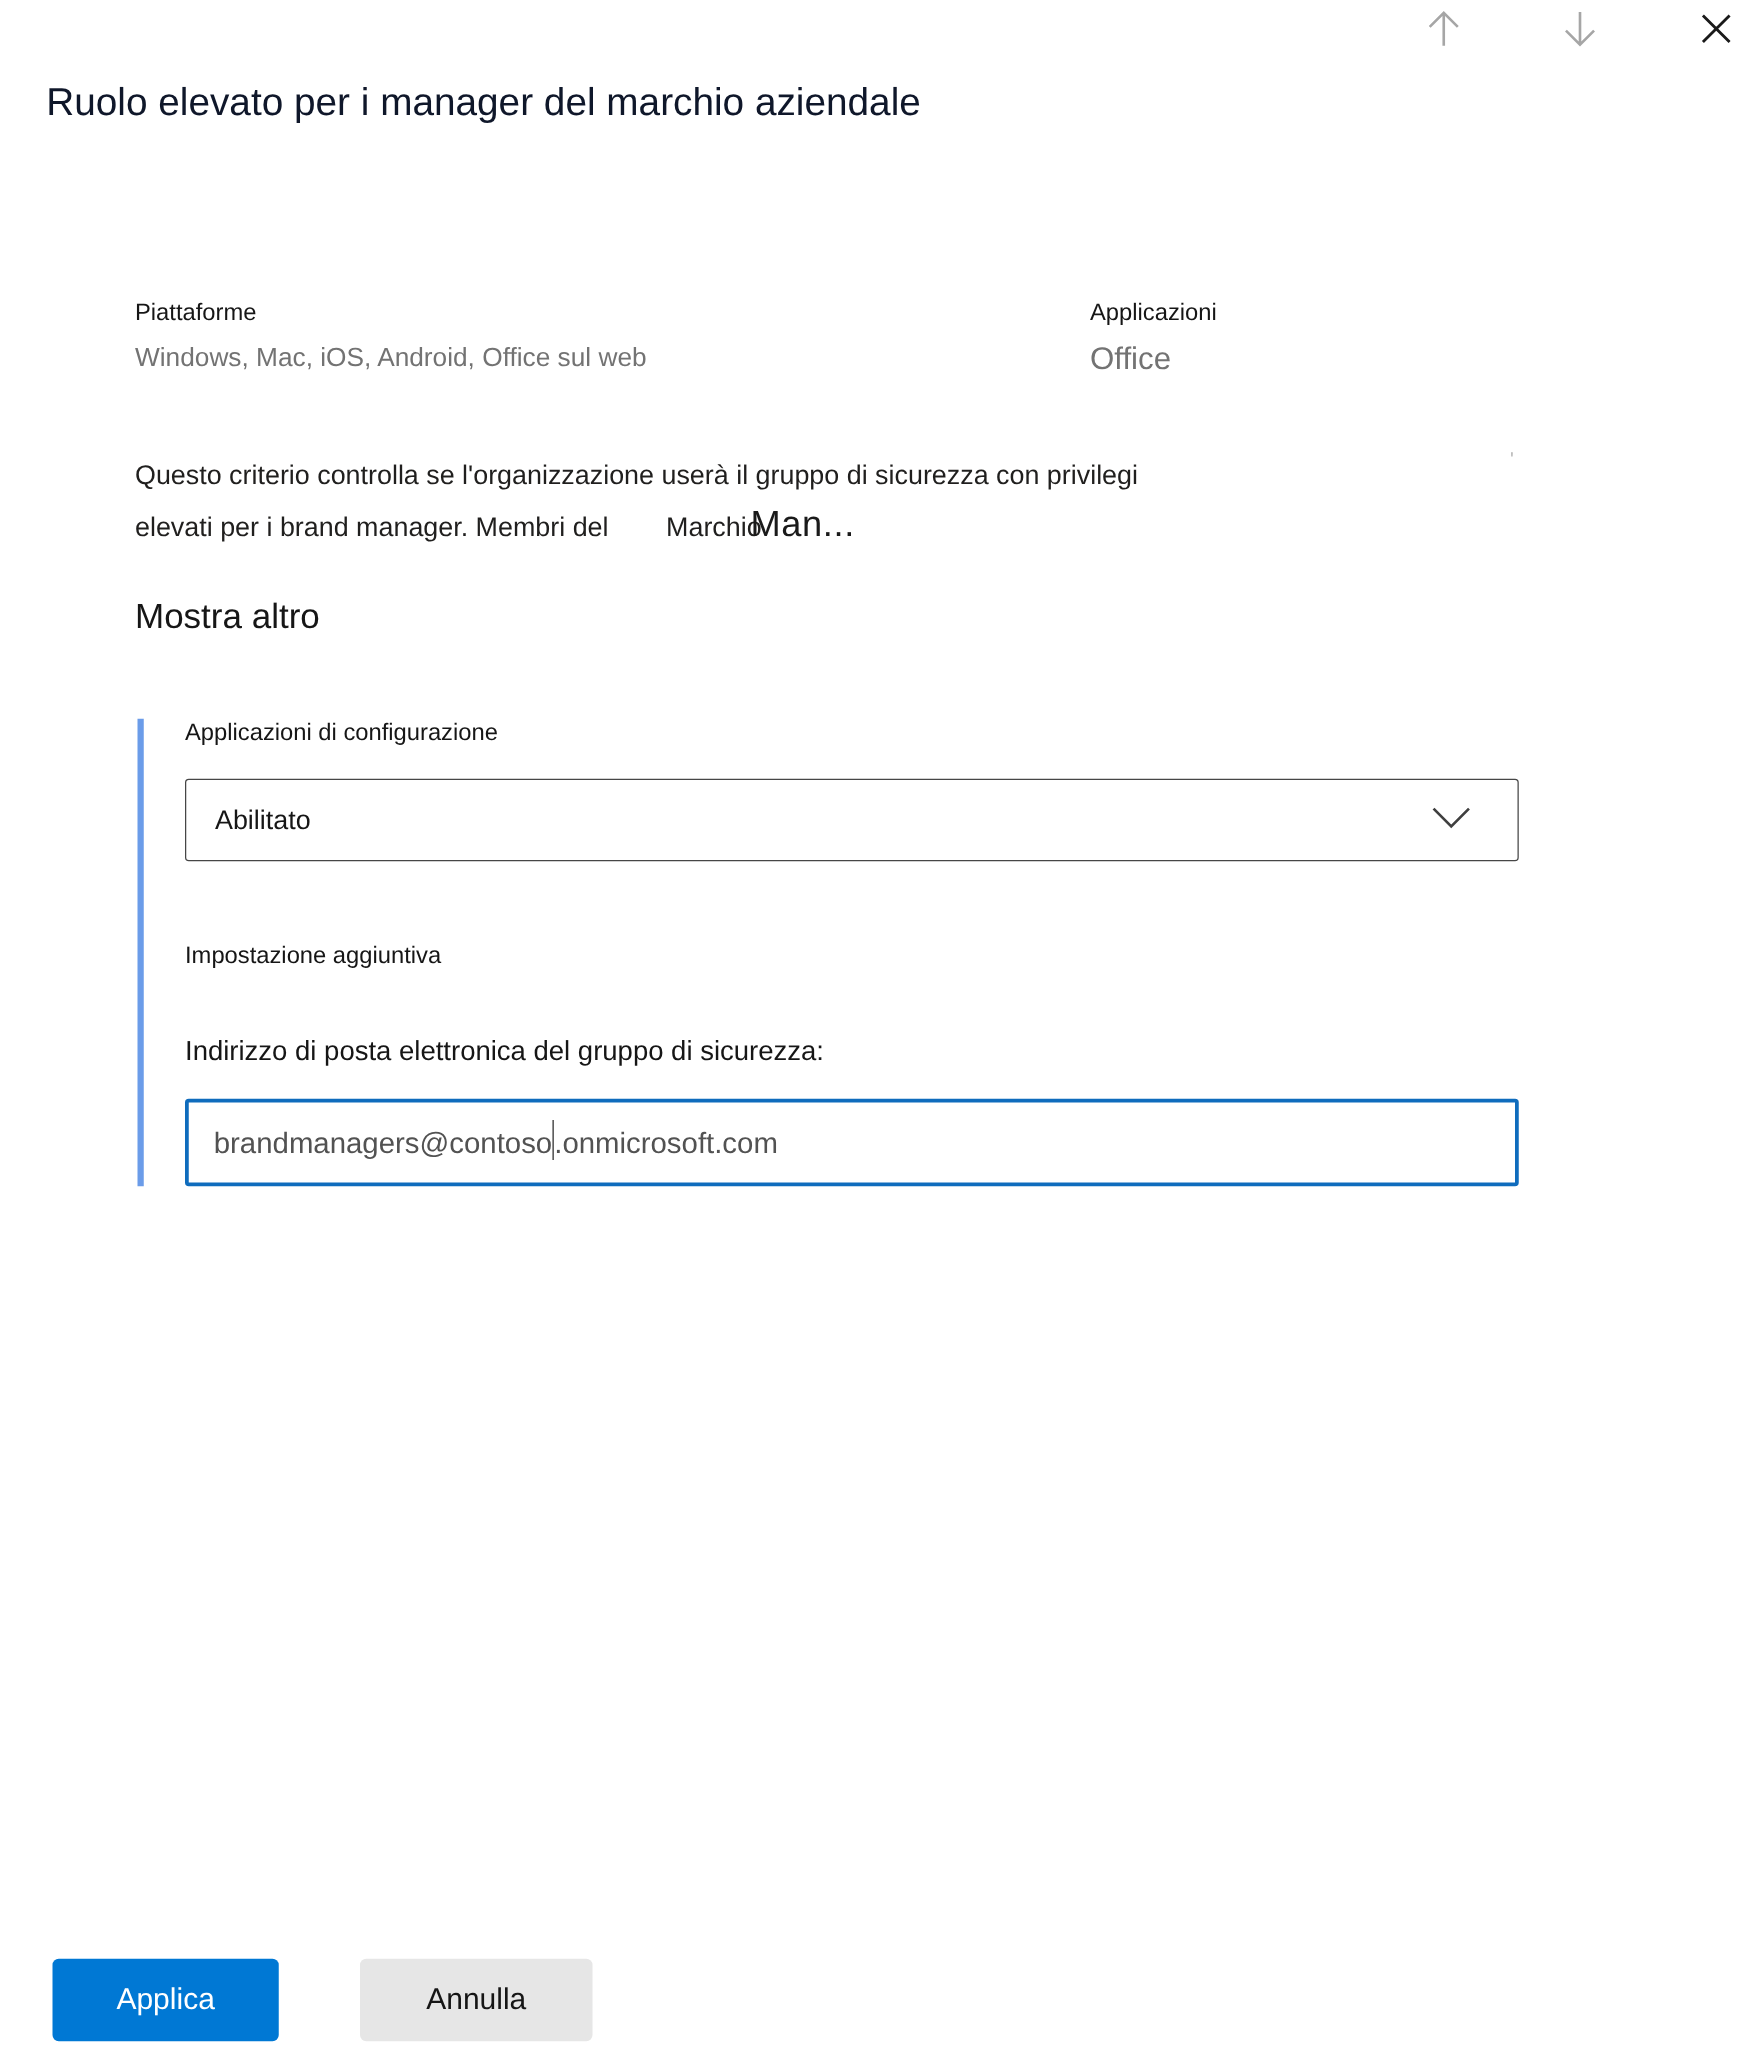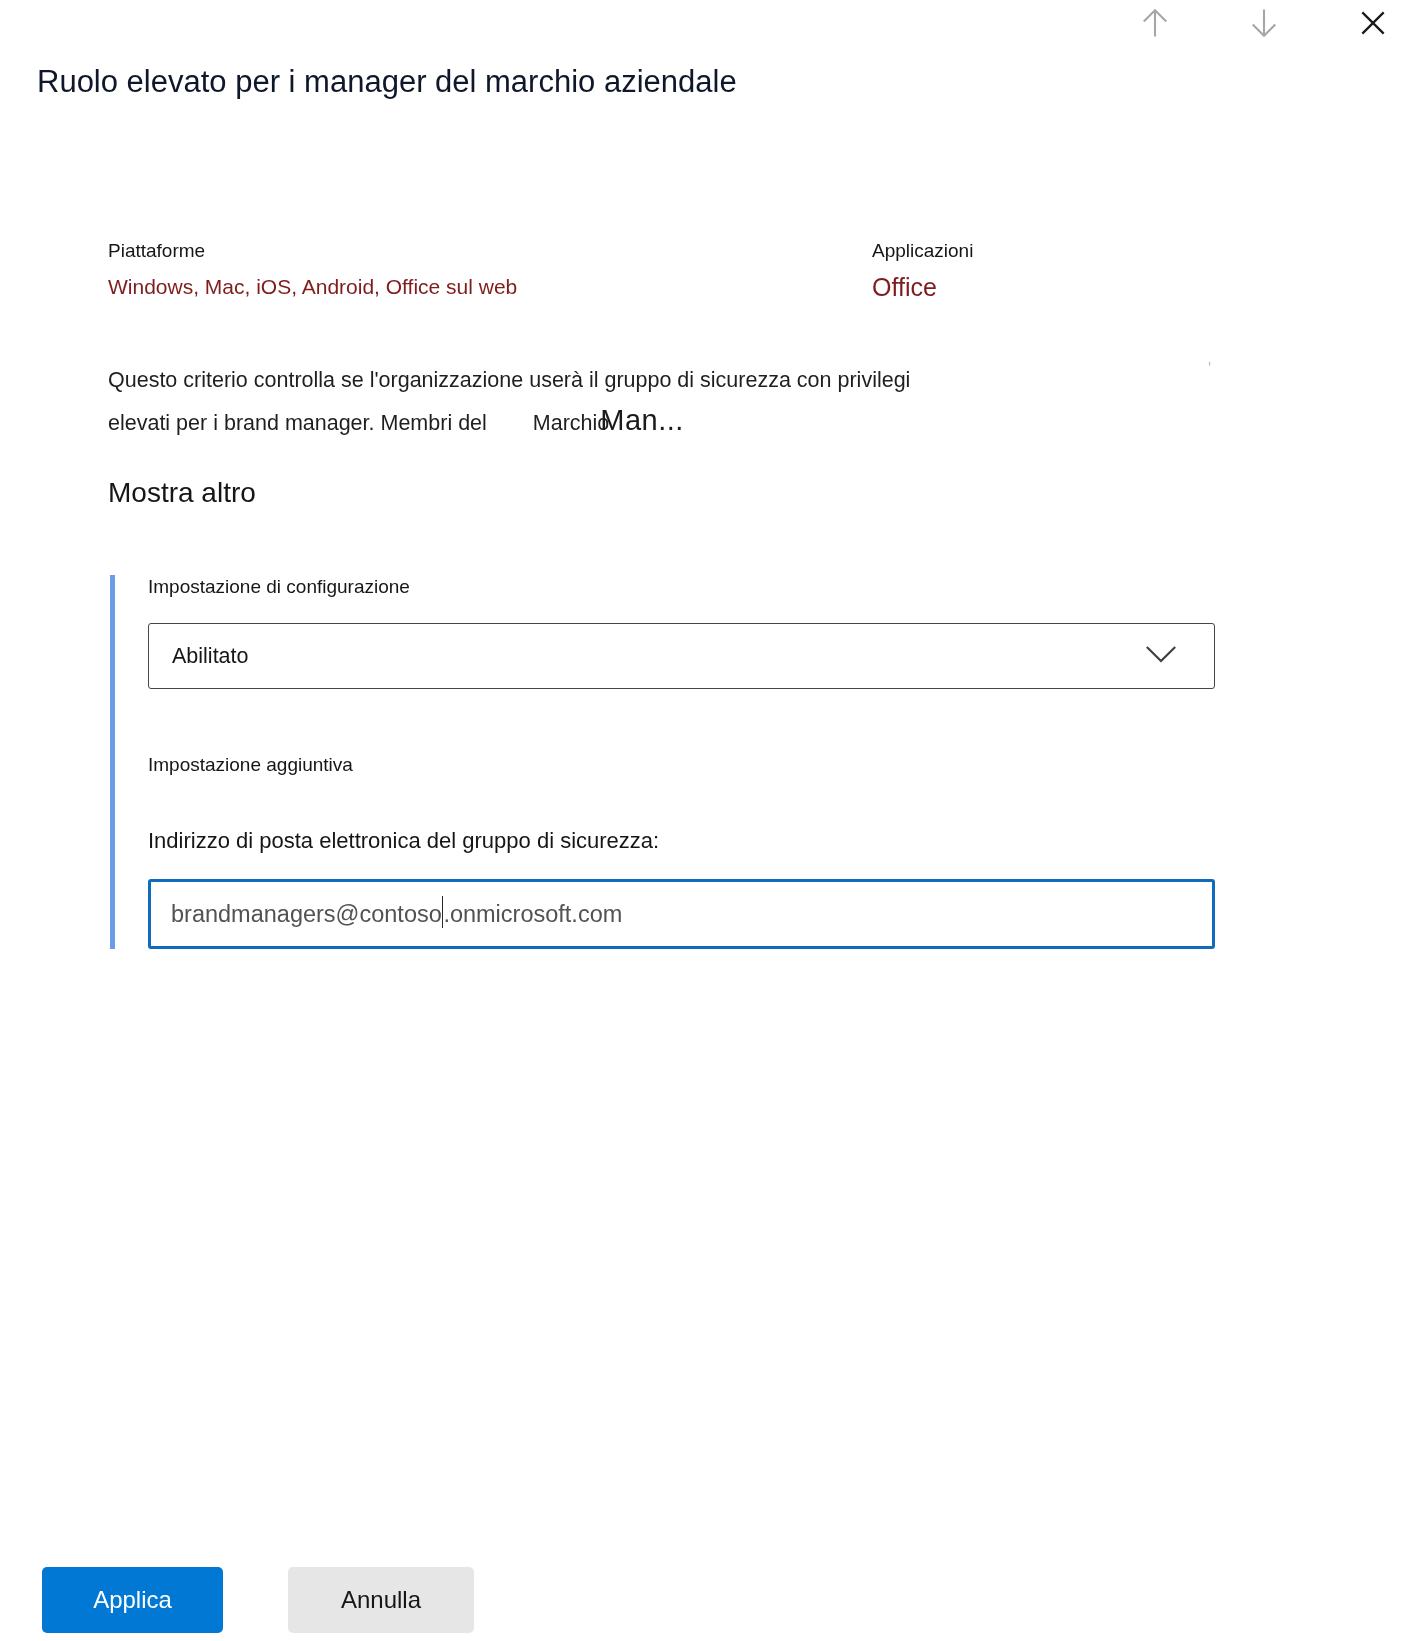--- a/index.html
+++ b/index.html
@@ -49,21 +49,21 @@
   }
 
   
   .meta-label {
     font-size: 19px;
     color: #161616;
     line-height: 24px;
   }
   .meta-value {
     font-size: 21px;
-    color: #7f1d1d;
+    color: #737373;
     margin-top: 12px;
     white-space: nowrap;
   }
   .meta-platforms { position: absolute; left: 108px; top: 239px; }
   .meta-apps { position: absolute; left: 872px; top: 239px; }
   .meta-apps .meta-value { font-size: 25px; margin-top: 10px; }
 
   
   .description {
     position: absolute;
@@ -228,21 +228,21 @@
 
   <div class="description">
     <div class="desc-line1">Questo criterio controlla se l'organizzazione userà il gruppo di sicurezza con privilegi</div>
     <div class="desc-line2"><span>elevati per i brand manager. Membri del</span><span class="desc-gap"></span><span>Marchio</span><span class="desc-overlay">Man...</span></div>
   </div>
   <span class="stray-mark">'</span>
 
   <div class="show-more">Mostra altro</div>
 
   <div class="settings">
-    <div class="setting-label">Impostazione di configurazione</div>
+    <div class="setting-label">Applicazioni di configurazione</div>
 
     <div class="dropdown">
       <span class="dropdown-value">Abilitato</span>
       <span>
         <svg width="34" height="24" viewBox="0 0 24 14" fill="none" stroke="#3f3f3f" stroke-width="1.5">
           <path d="M2 2 L12 12 L22 2"></path>
         </svg>
       </span>
     </div>
 

